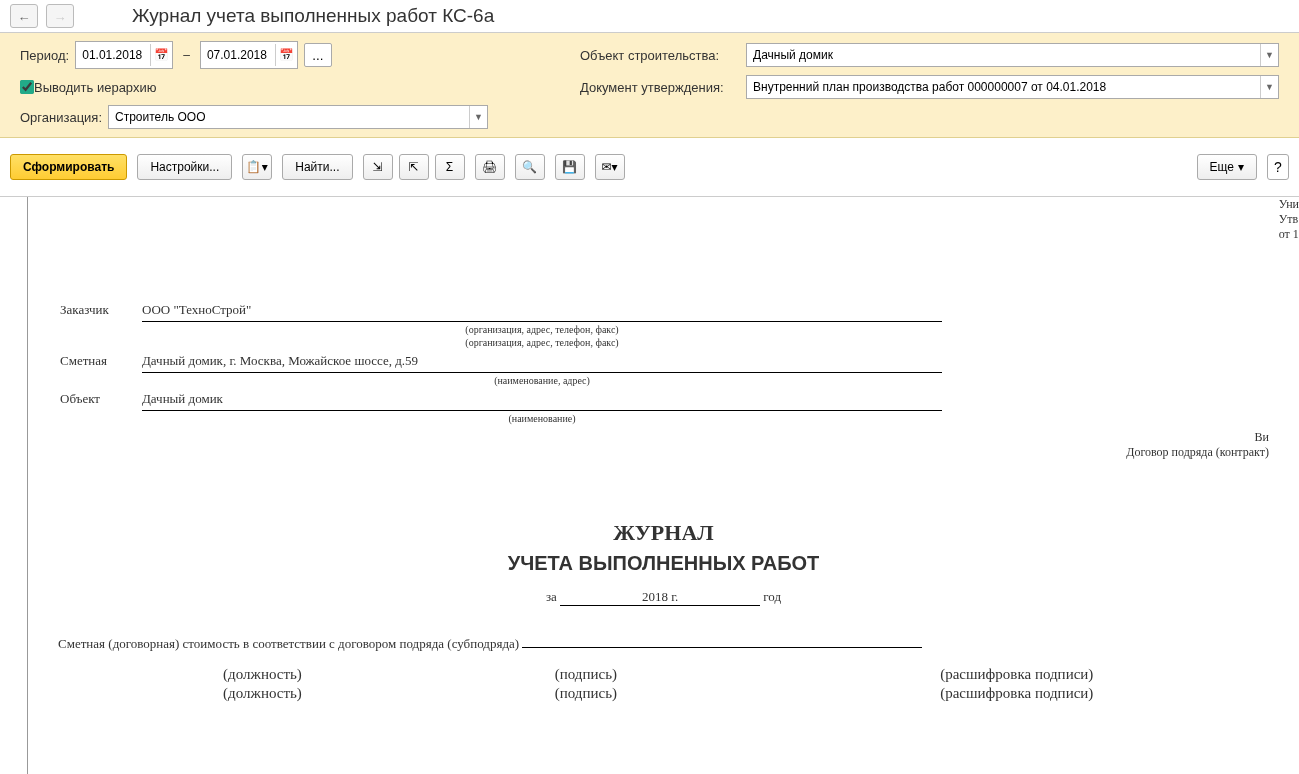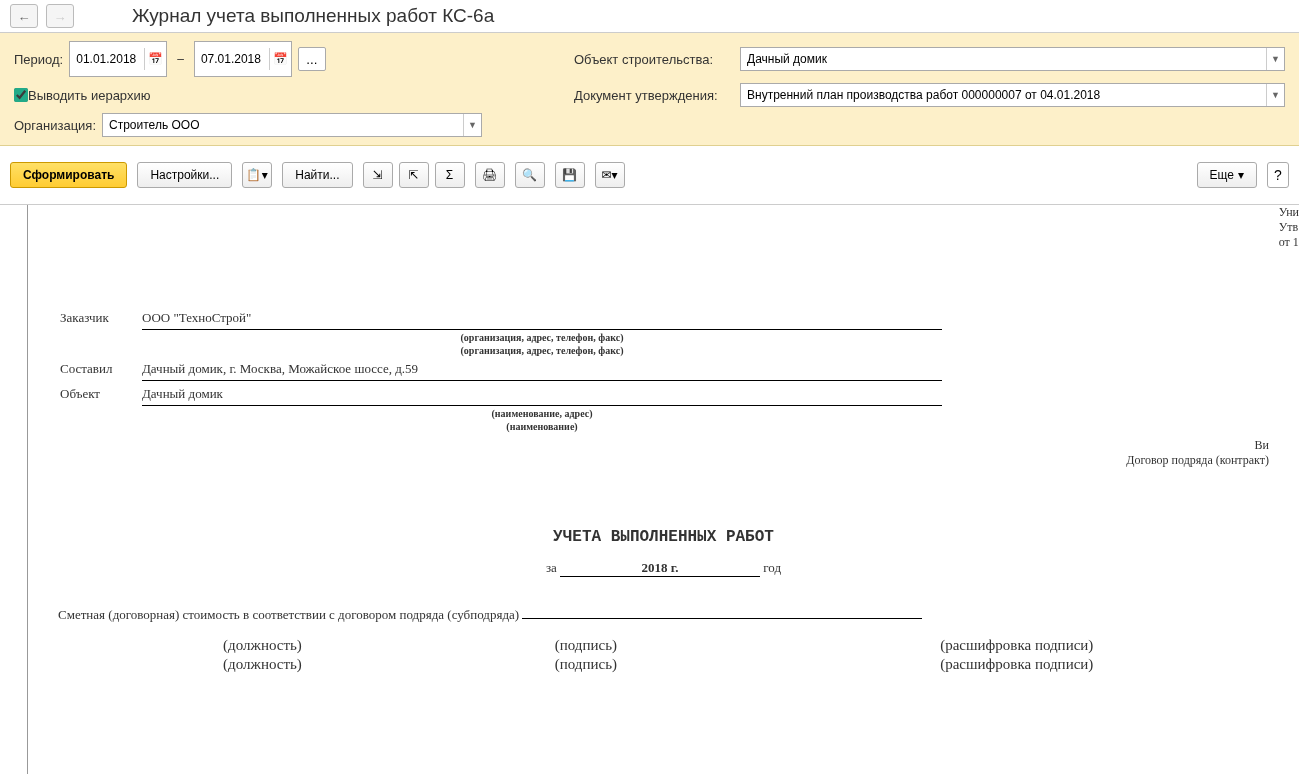--- a/index.html
+++ b/index.html
@@ -3,24 +3,24 @@
 <meta charset="utf-8">
 <style>
 * { box-sizing: border-box; margin: 0; padding: 0; }
 body { font-family: Arial, sans-serif; font-size: 12px; background: #fff; color: #333; }
 
 .topbar { display: flex; align-items: center; padding: 4px 10px; gap: 8px; border-bottom: 1px solid #ccc; }
 .nav-btn { width: 28px; height: 24px; border: 1px solid #bbb; background: #f5f5f5; border-radius: 3px; cursor: pointer; display: flex; align-items: center; justify-content: center; font-size: 13px; color: #666; }
 .nav-btn.disabled { color: #ccc; }
 .page-title { font-size: 19px; font-weight: normal; margin-left: 50px; color: #333; }
 
-.filter-panel { background: #fdf0c9; padding: 8px 14px; display: grid; grid-template-columns: 540px 1fr; gap: 6px 20px; border-bottom: 1px solid #e0d090; }
+.filter-panel { background: #fdf0c9; padding: 8px 20px; display: grid; grid-template-columns: 540px 1fr; gap: 6px 20px; border-bottom: 1px solid #e0d090; }
 .filter-row { display: flex; align-items: center; gap: 6px; }
 .filter-label { font-size: 13px; color: #333; }
-.date-wrap { display: flex; align-items: center; border: 1px solid #aaa; background: #fff; height: 36px; }
+.date-wrap { display: flex; align-items: center; border: 1px solid #aaa; background: #fff; height: 28px; }
 .date-wrap input { border: none; width: 74px; padding: 2px 6px; font-size: 12px; outline: none; }
 .date-wrap .cal-btn { width: 22px; height: 22px; border: none; border-left: 1px solid #ccc; background: #fff; cursor: pointer; font-size: 12px; }
 .dash { margin: 0 4px; }
 .small-btn { width: 28px; height: 24px; border: 1px solid #aaa; background: #fff; border-radius: 2px; cursor: pointer; }
 .select-wrap { display: flex; align-items: center; border: 1px solid #aaa; background: #fff; height: 24px; flex: 1; }
 .select-wrap input { border: none; flex: 1; padding: 2px 6px; font-size: 12px; outline: none; }
 .select-wrap .dd-btn { width: 18px; height: 22px; border: none; border-left: 1px solid #ccc; background: #fff; cursor: pointer; font-size: 9px; color: #666; }
 .checkbox-row { display: flex; align-items: center; }
 .checkbox-row input { width: 14px; height: 14px; accent-color: #2a8; }
 
@@ -32,28 +32,28 @@
 .btn-group { display: flex; gap: 6px; }
 
 .doc-area { display: flex; height: calc(100vh - 170px); overflow: auto; }
 .doc-margin { width: 28px; border-right: 1px solid #999; background: #fff; }
 .doc-content { flex: 1; padding: 10px 30px 30px 30px; font-family: "Times New Roman", serif; font-size: 13px; position: relative; }
 .rt-info { position: absolute; right: 0; top: 0; text-align: left; font-size: 12px; }
 .info-table { margin-top: 90px; }
 .info-table td { padding: 3px 8px 3px 0; vertical-align: top; }
 .info-table .lbl { width: 80px; }
 .info-table .val { border-bottom: 1px solid #000; min-width: 800px; }
-.info-table .hint { font-size: 10px; text-align: center; padding: 0; font-weight: bold; }
+.info-table .hint { font-size: 10px; text-align: center; padding: 0; }
 .right-meta { text-align: right; margin-top: 4px; font-size: 12px; }
 
 .doc-title { text-align: center; margin-top: 60px; }
 .doc-title .t1 { font-size: 22px; font-weight: bold; font-family: "Times New Roman", serif; }
-.doc-title .t2 { font-size: 16px; font-weight: bold; font-family: Liberation Mono, monospace; margin-top: 6px; }
+.doc-title .t2 { font-size: 20px; font-weight: bold; font-family: Liberation Sans, sans-serif; margin-top: 6px; }
 .year-row { text-align: center; margin-top: 14px; font-size: 13px; }
-.year-row .ul { border-bottom: 1px solid #000; display: inline-block; min-width: 200px; text-align: center; font-weight: bold; padding: 0 20px; }
+.year-row .ul { border-bottom: 1px solid #000; display: inline-block; min-width: 200px; text-align: center; font-weight: normal; padding: 0 20px; }
 
 .smet { margin-top: 30px; font-size: 13px; }
 .smet .line { border-bottom: 1px solid #000; display: inline-block; }
 
 .sig-table { margin-top: 12px; width: 100%; }
 .sig-table td { padding: 4px 10px; vertical-align: bottom; }
 .sig-table .sig-lbl { width: 100px; padding-left: 30px; }
 .sig-table .sig-cell { border-bottom: 1px solid #000; width: 180px; }
 .sig-table .sig-cell-wide { border-bottom: 1px solid #000; width: 380px; }
 .sig-table .sig-hint { font-size: 15px; text-align: center; padding: 0 10px; }
@@ -161,44 +161,45 @@
       </tr>
       <tr>
             <td></td>
             <td class="hint">(организация, адрес, телефон, факс)</td>
           </tr>
       <tr>
             <td></td>
             <td class="hint">(организация, адрес, телефон, факс)</td>
           </tr>
       <tr>
-        <td class="lbl">Составил</td>
+        <td class="lbl">Сметная</td>
         <td class="val">Дачный домик, г. Москва, Можайское шоссе, д.59</td>
       </tr>
+      <tr>
+            <td></td>
+            <td class="hint">(наименование, адрес)</td>
+          </tr>
       <tr>
         <td class="lbl">Объект</td>
         <td class="val">Дачный домик</td>
       </tr>
-      <tr>
-            <td></td>
-            <td class="hint">(наименование, адрес)</td>
-          </tr>
       <tr>
             <td></td>
             <td class="hint">(наименование)</td>
           </tr>
     </tbody>
       </table>
 
     <div class="right-meta">
       <div>Ви</div>
       <div>Договор подряда (контракт)</div>
     </div>
 
     <div class="doc-title">
+      <div class="t1">ЖУРНАЛ</div>
       <div class="t2">УЧЕТА ВЫПОЛНЕННЫХ РАБОТ</div>
     </div>
 
     <div class="year-row">
       <span>за</span>
       <span class="ul">2018 г.</span>
       <span>год</span>
     </div>
 
     <div class="smet">

